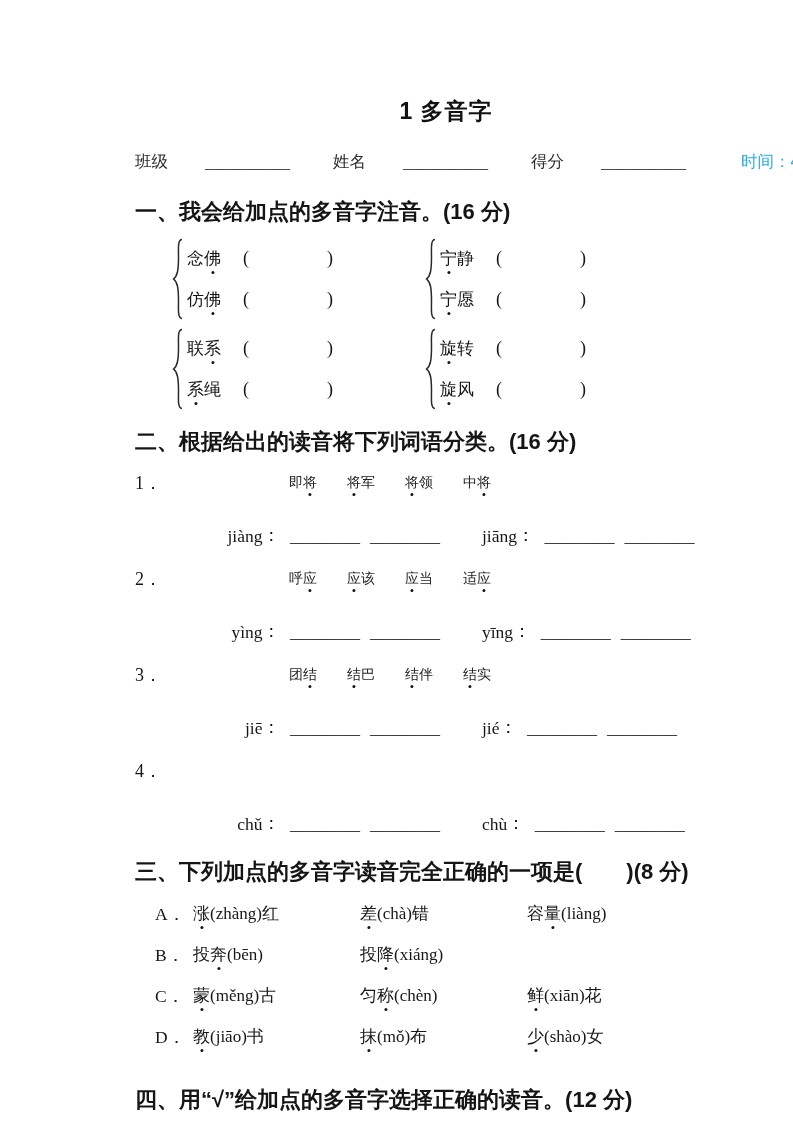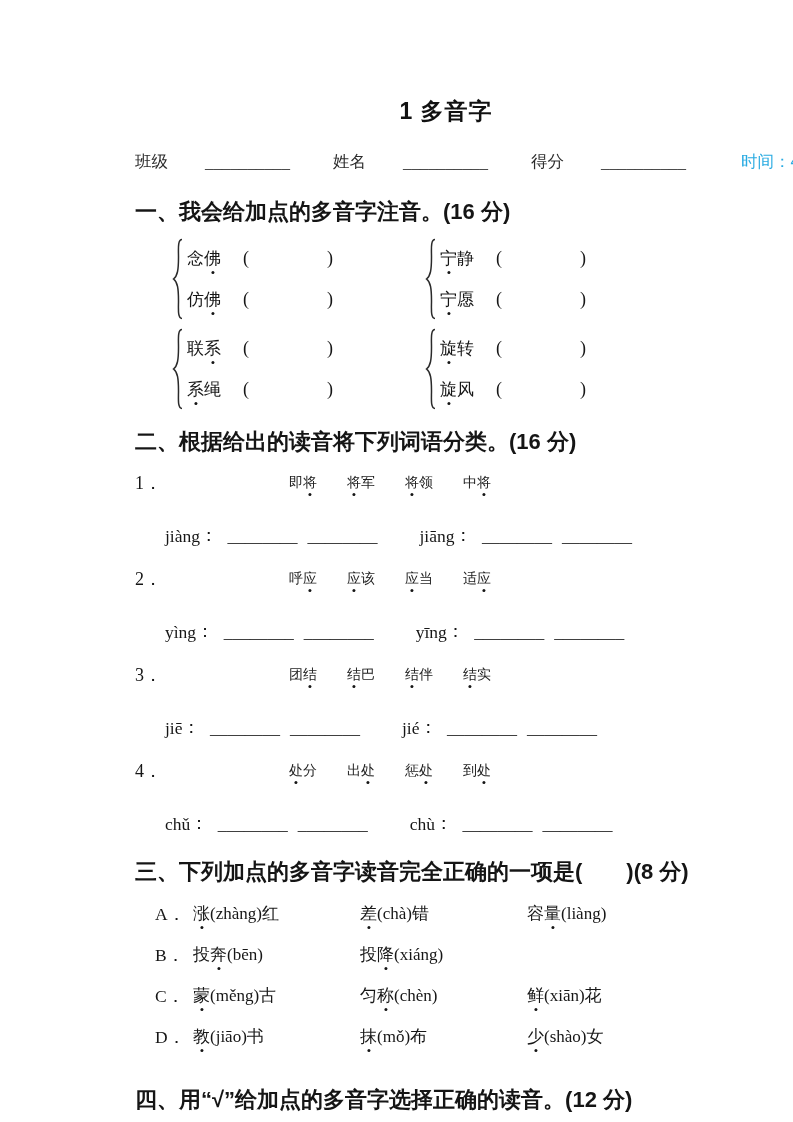--- a/index.html
+++ b/index.html
@@ -46,21 +46,21 @@
     background:#161616; transform:translateX(-50%);
   }
 
   
   .s2-item { margin-top:8px; }
   .s2-words-row { display:flex; align-items:center; height:36px; }
   .s2-num { font-family:"Liberation Serif","DejaVu Serif",serif; font-size:18px; color:#161616; width:34px; }
   .s2-words { display:flex; gap:30px; margin-left:120px;
     font-family:"Liberation Serif","DejaVu Serif",serif; font-size:14px; color:#222; }
   .s2-py-row { display:flex; align-items:flex-end; margin:22px 0 14px 30px;
-    font-family:"Liberation Serif","DejaVu Serif",serif; font-size:17.5px; color:#161616; white-space:nowrap; }
+    font-family:"Liberation Serif","DejaVu Serif",serif; font-size:17.5px; color:#161616; white-space:nowrap;justify-content:center; }
   .py-label.second { margin-left:42px; }
   .blank { margin-left:10px; letter-spacing:0; }
 
   
   .opts { margin-top:6px; }
   .opt-row { display:flex; align-items:center; height:41px; margin-left:20px; white-space:nowrap; }
   .opt-letter { font-family:"Liberation Serif","DejaVu Serif",serif; font-size:17.5px; color:#161616; width:38px; }
   .opt-item { display:inline-block; width:167px; font-size:17px; color:#161616; }
   .opt-item:last-child { width:auto; }
   .py { font-family:"Liberation Serif","DejaVu Serif",serif; font-size:17px; color:#161616; }
@@ -224,26 +224,20 @@
         <span class="py-label second">jié</span>
           <span>：</span>
         <span class="blank">________</span>
           <span class="blank">________</span>
       </div>
     </div>
 
     <div class="s2-item">
       <div class="s2-words-row">
         <span class="s2-num">4．</span>
-        <div class="s2-words">
-          <span><span></span><span class="em">处</span><span>分</span></span>
-          <span><span>出</span><span class="em">处</span><span></span></span>
-          <span><span>惩</span><span class="em">处</span><span></span></span>
-          <span><span>到</span><span class="em">处</span><span></span></span>
-        </div>
       </div>
       <div class="s2-py-row">
         <span class="py-label">chǔ</span>
           <span>：</span>
         <span class="blank">________</span>
           <span class="blank">________</span>
         <span class="py-label second">chù</span>
           <span>：</span>
         <span class="blank">________</span>
           <span class="blank">________</span>

